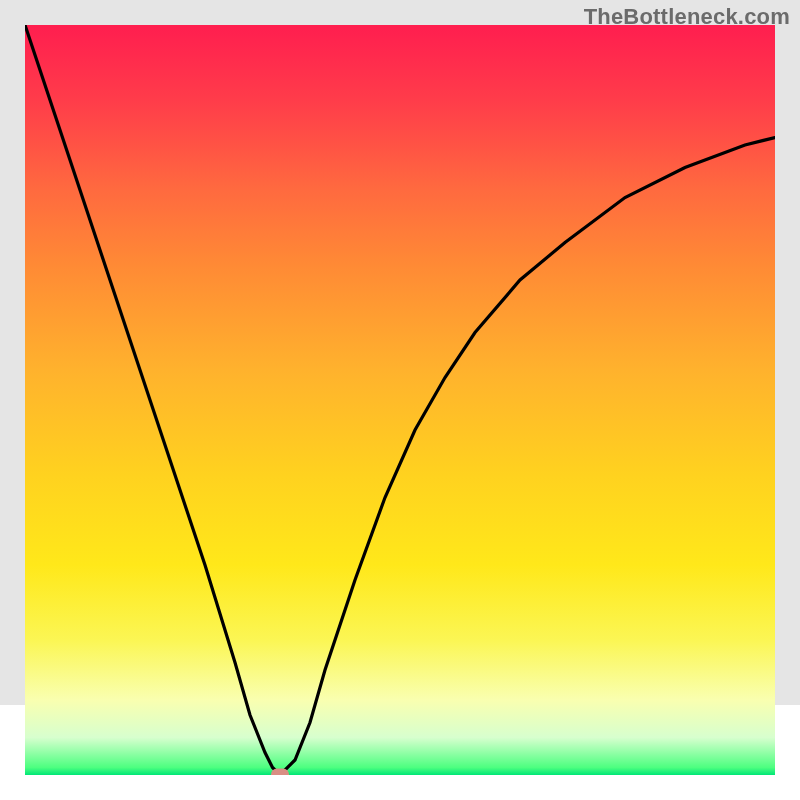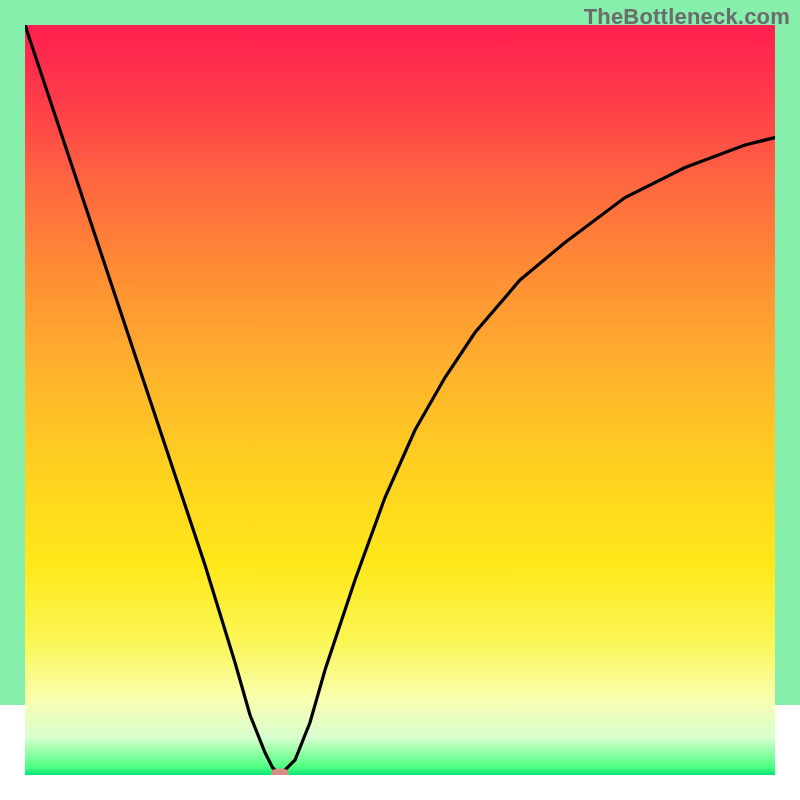--- a/index.html
+++ b/index.html
@@ -8,21 +8,21 @@
     width: 800px;
     height: 800px;
     background: #ffffff;
     font-family: Arial, Helvetica, sans-serif;
     overflow: hidden;
   }
   .outer {
     position: relative;
     width: 800px;
     height: 705px;
-    background: #86efac;
+    background: #e5e5e5;
     box-sizing: border-box;
     padding-left: 8px;
   }
   .watermark {
     position: absolute;
     top: 4px;
     right: 10px;
     font-size: 22px;
     font-weight: 600;
     color: #6b6b6b;

